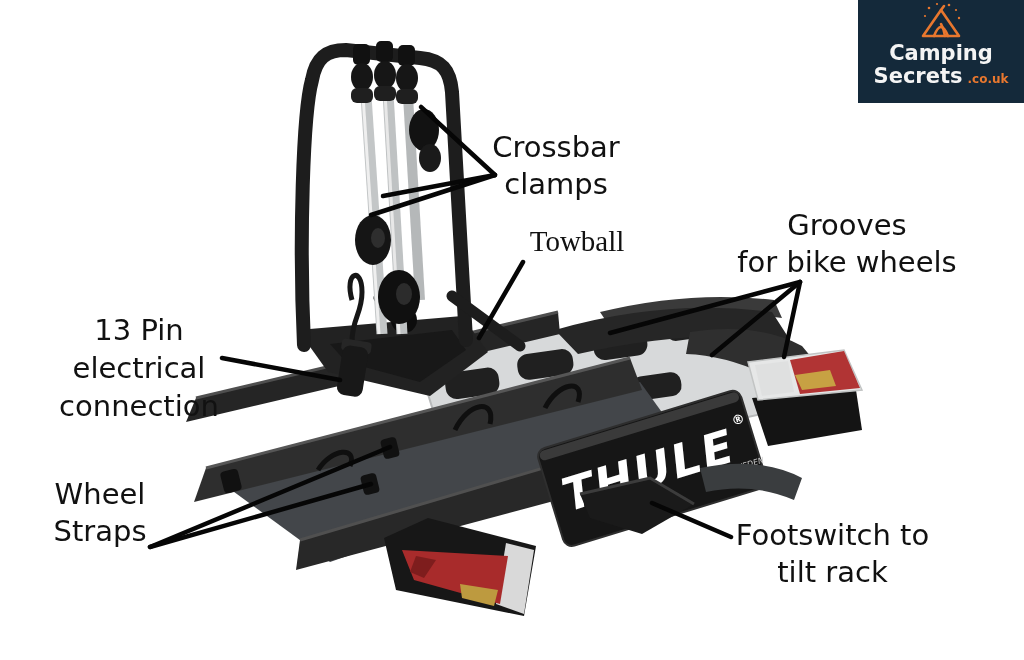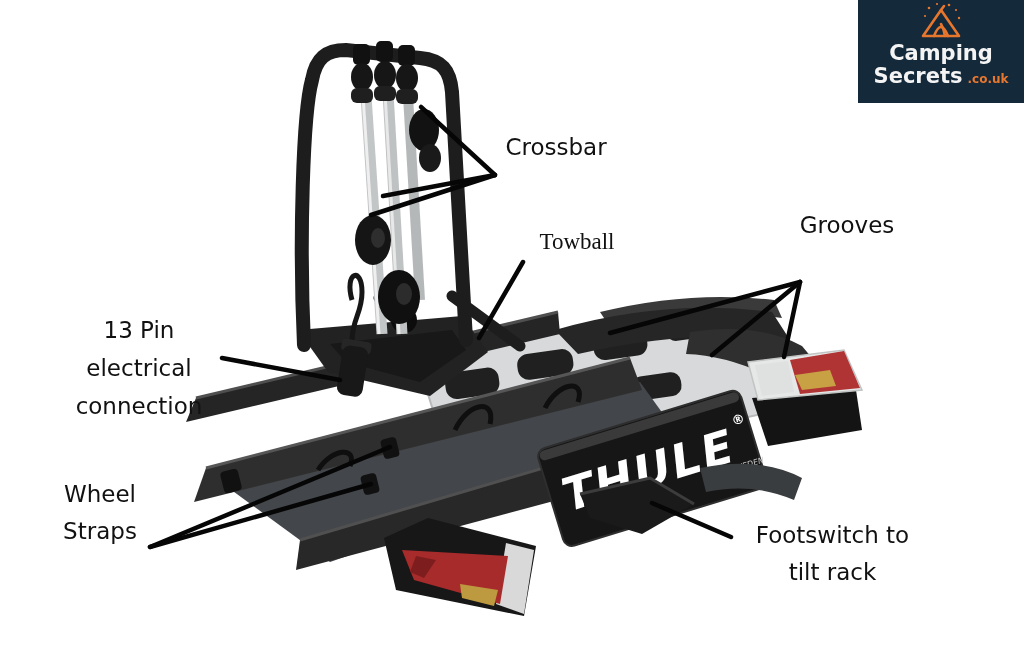--- a/index.html
+++ b/index.html
@@ -3,21 +3,21 @@
 <meta charset="utf-8">
 <style>
   html,body{margin:0;padding:0;background:#ffffff;}
   .canvas{
     position:relative;width:1024px;height:660px;background:#ffffff;
     font-family:"DejaVu Sans","Liberation Sans",sans-serif;overflow:hidden;
   }
   .art{position:absolute;left:0;top:0;}
   .label{
     position:absolute;text-align:center;color:#111;
-    font-size:23px;line-height:37px;letter-spacing:0px;
+    font-size:29px;line-height:37px;letter-spacing:0px;
   }
   .label-3line{line-height:38px;}
   .logo{
     position:absolute;left:858px;top:0;width:166px;height:103px;
     background:var(--logo-bg,#14293a);display:flex;flex-direction:column;
     align-items:center;justify-content:flex-start;padding-top:2px;box-sizing:border-box;
   }
   .logo .txt1{color:#f4f4f4;font-weight:bold;font-size:21px;line-height:23px;}
   .logo .txt2{color:#f4f4f4;font-weight:bold;font-size:21px;line-height:23px;display:flex;align-items:baseline;gap:5px;}
   .logo .domain{color:var(--accent-orange,#e8772e);font-weight:bold;font-size:12px;}
@@ -165,28 +165,30 @@
       <path class="ptr" d="M800,282 L784,357"></path>
       <path class="ptr" d="M222,358 L340,380"></path>
       <path class="ptr" d="M150,547 L390,447"></path>
       <path class="ptr" d="M150,547 L371,484"></path>
       <path class="ptr" d="M652,503 L731,537"></path>
     </g>
   </svg>
 
   <div class="label" style="left:466px;top:129px;width:180px;">
     <div>Crossbar</div>
+    <div>clamps</div>
   </div>
 
   <div class="label" style="left:492px;top:223px;width:170px;font-family:Liberation Serif, serif;">
     <div>Towball</div>
   </div>
 
   <div class="label" style="left:733px;top:207px;width:228px;">
     <div>Grooves</div>
+    <div>for bike wheels</div>
   </div>
 
   <div class="label label-3line" style="left:34px;top:311px;width:210px;">
     <div>13 Pin</div>
     <div>electrical</div>
     <div>connection</div>
   </div>
 
   <div class="label" style="left:20px;top:476px;width:160px;">
     <div>Wheel</div>

